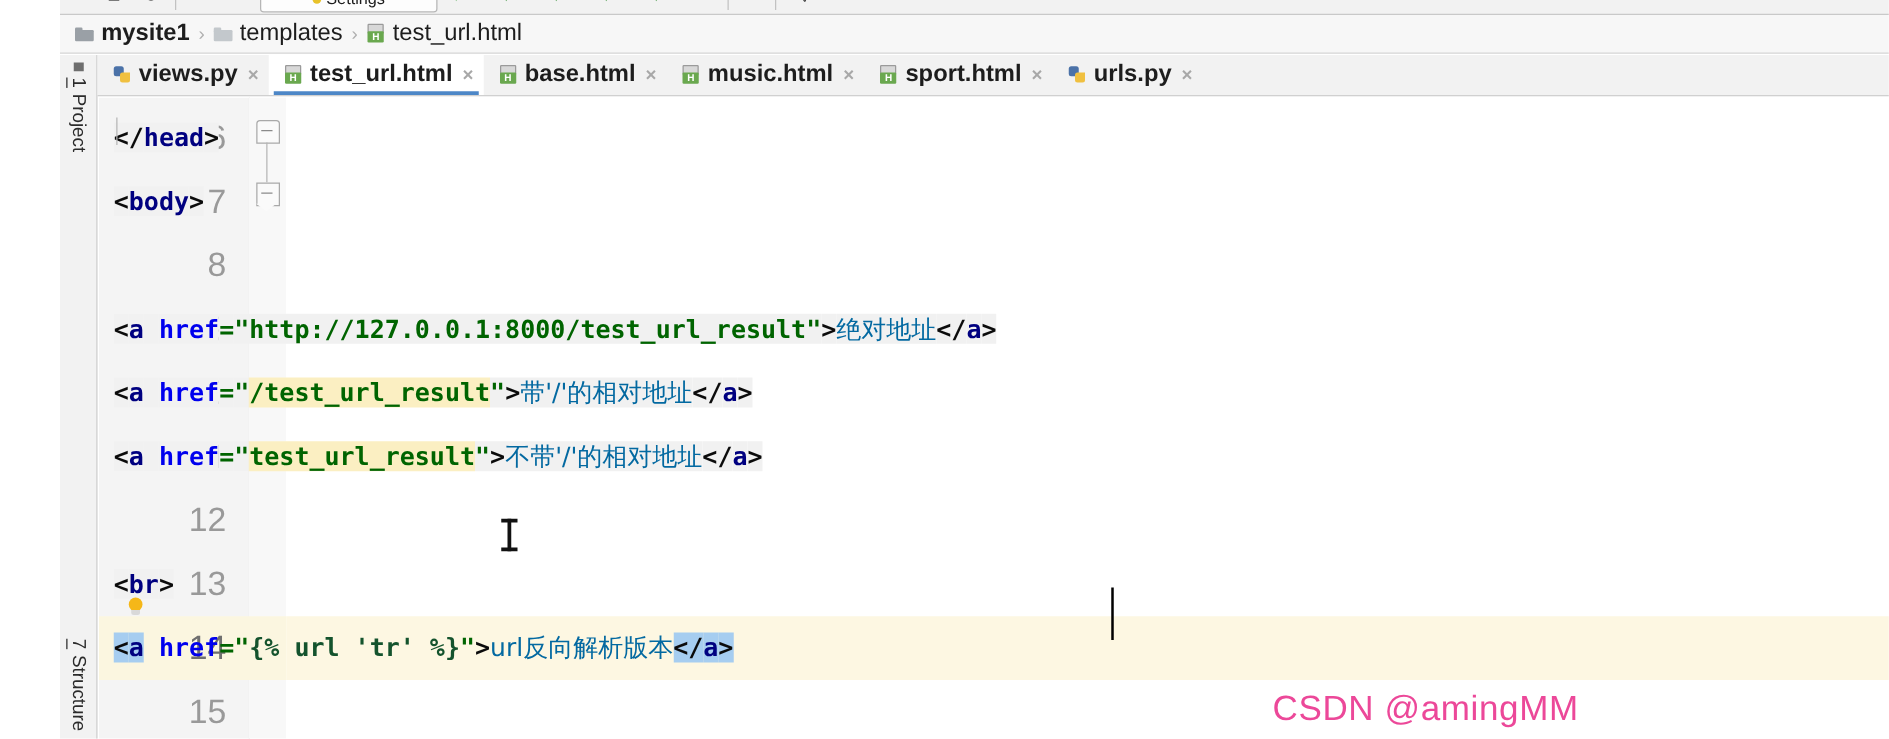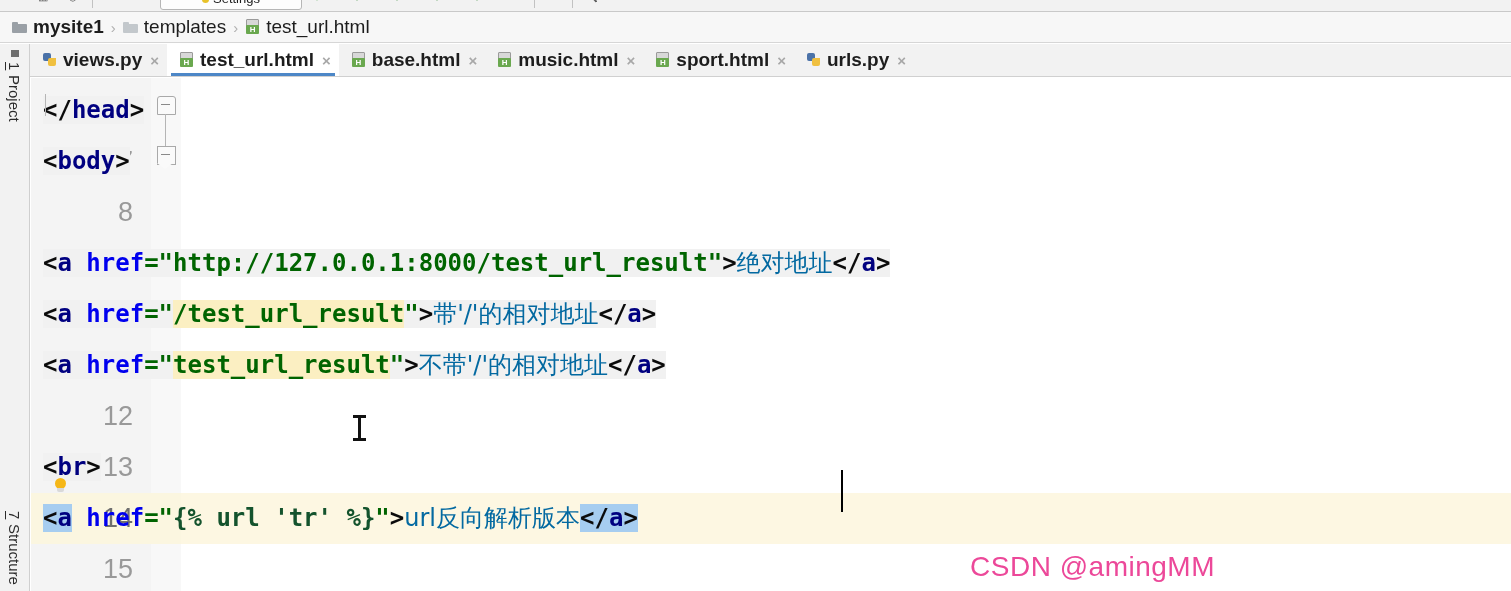--- a/index.html
+++ b/index.html
@@ -6,20 +6,21 @@
     margin: 0; padding: 0;
     width: 1511px; height: 591px;
     overflow: hidden;
     background: #ffffff;
     font-family: "Liberation Sans", sans-serif;
   }
   #app {
     position: relative;
     width: 1229px; height: 591px;
     background: #ffffff;
+    margin-left: 48px;
   }
 
   
   .toolbar-strip {
     position: absolute; left: 0; top: 0;
     width: 1511px; height: 11px;
     background: #f2f2f2;
     border-bottom: 1px solid #c9c9c9;
     overflow: hidden;
   }
@@ -276,21 +277,21 @@
     background: #fdf7e2;
   }
   .cur-hl.gut { background: #fbf6e0; }
 
   code.line {
     position: absolute;
     left: 12px;
     height: 51px;
     line-height: 51px;
     font-family: "DejaVu Sans Mono", monospace;
-    font-size: 24px;
+    font-size: 20px;
     font-weight: bold;
     white-space: pre;
     letter-spacing: 0px;
   }
   .tk        { background: #f1f1f1; }
   .tag       { color: #000080; }
   .brk       { color: #0b0b0b; }
   .attr      { color: #0000ee; }
   .eq        { color: #006400; }
   .str       { color: #006400; }

